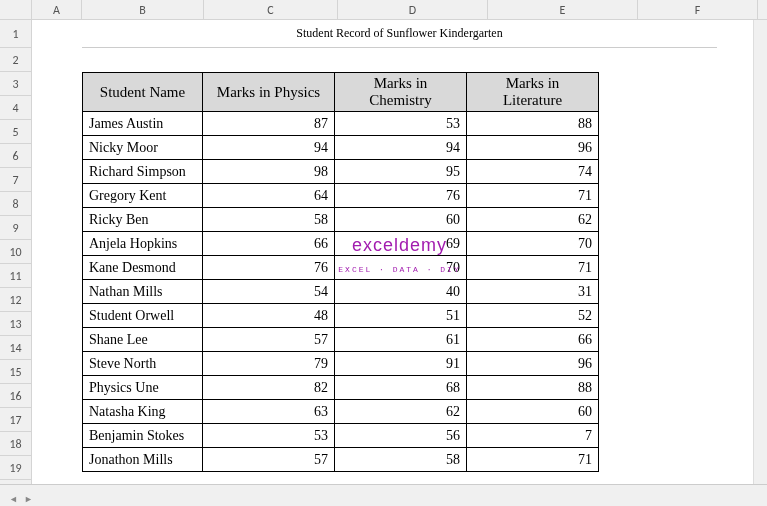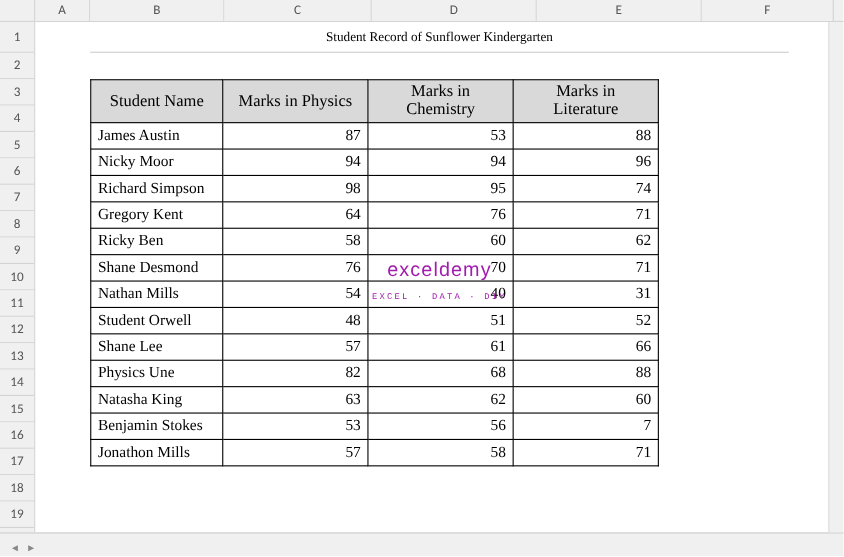--- a/index.html
+++ b/index.html
@@ -248,21 +248,27 @@
               <td class="num">76</td>
               <td class="num">71</td>
             </tr>
             <tr>
               <td class="name">Ricky Ben</td>
               <td class="num">58</td>
               <td class="num">60</td>
               <td class="num">62</td>
             </tr>
             <tr>
-              <td class="name">Shane Desmond</td>
+              <td class="name">Anjela Hopkins</td>
+              <td class="num">66</td>
+              <td class="num">69</td>
+              <td class="num">70</td>
+            </tr>
+            <tr>
+              <td class="name">Kane Desmond</td>
               <td class="num">76</td>
               <td class="num">70</td>
               <td class="num">71</td>
             </tr>
             <tr>
               <td class="name">Nathan Mills</td>
               <td class="num">54</td>
               <td class="num">40</td>
               <td class="num">31</td>
             </tr>
@@ -270,20 +276,26 @@
               <td class="name">Student Orwell</td>
               <td class="num">48</td>
               <td class="num">51</td>
               <td class="num">52</td>
             </tr>
             <tr>
               <td class="name">Shane Lee</td>
               <td class="num">57</td>
               <td class="num">61</td>
               <td class="num">66</td>
+            </tr>
+            <tr>
+              <td class="name">Steve North</td>
+              <td class="num">79</td>
+              <td class="num">91</td>
+              <td class="num">96</td>
             </tr>
             <tr>
               <td class="name">Physics Une</td>
               <td class="num">82</td>
               <td class="num">68</td>
               <td class="num">88</td>
             </tr>
             <tr>
               <td class="name">Natasha King</td>
               <td class="num">63</td>

